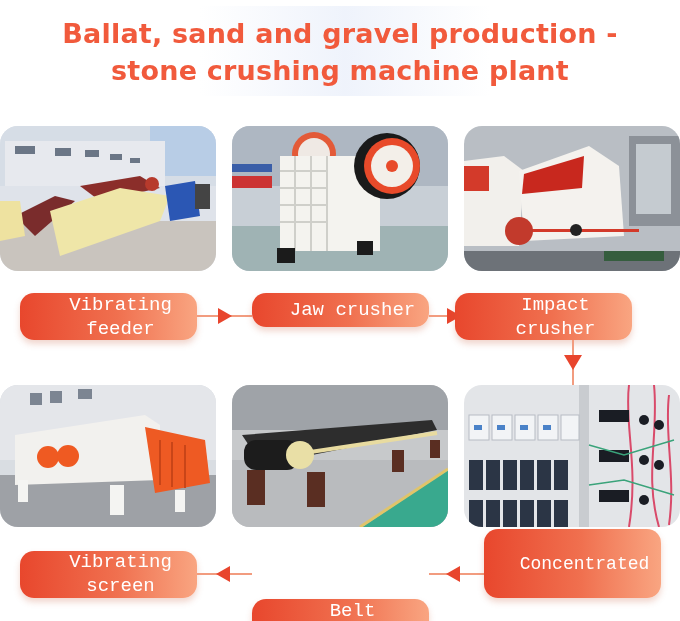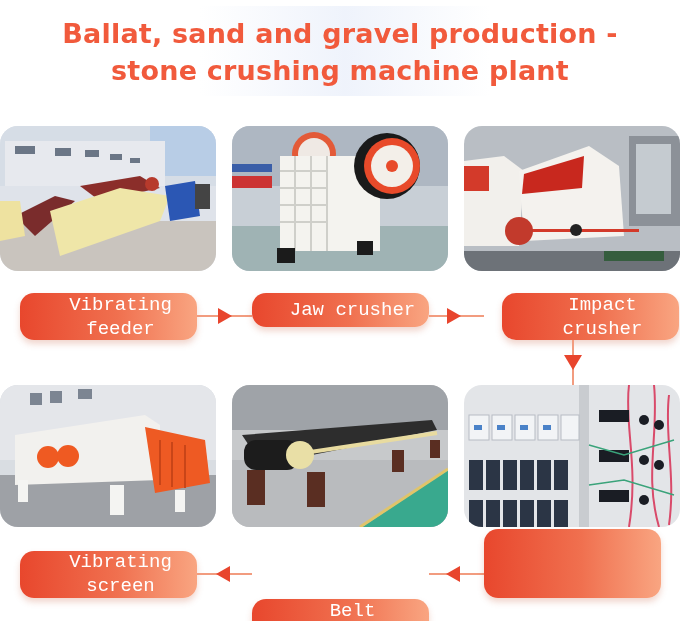--- a/index.html
+++ b/index.html
@@ -119,21 +119,21 @@
 </div>
 <div class="hline" style="left:197px;top:315px;width:55px;"></div>
 <div class="tri-r" style="left:218px;top:308px;"></div>
 
 <div class="box" style="left:252px;top:293px;width:177px;height:34px;">
   <span>Jaw crusher</span>
 </div>
 <div class="hline" style="left:429px;top:315px;width:55px;"></div>
 <div class="tri-r" style="left:447px;top:308px;"></div>
 
-<div class="box" style="left:502px;top:293px;width:177px;height:47px;">
+<div class="box" style="left:455px;top:293px;width:177px;height:47px;">
   <span>Impact crusher</span>
 </div>
 
 <div class="vline" style="left:572px;top:340px;height:45px;"></div>
 <div class="tri-d" style="left:564px;top:355px;"></div>
 
 <div class="photo" style="left:0;top:385px;width:216px;height:142px;">
   <svg viewBox="0 0 216 142" preserveAspectRatio="none">
     <rect width="216" height="142" fill="#d9dde2"></rect>
     <rect x="0" y="0" width="216" height="75" fill="#e4e6ea"></rect>
@@ -235,13 +235,14 @@
 <div class="hline" style="left:197px;top:573px;width:55px;"></div>
 <div class="tri-l" style="left:216px;top:566px;"></div>
 
 <div class="box" style="left:252px;top:551px;width:177px;height:47px;margin-top:48px;">
   <span>Belt conveyors</span>
 </div>
 <div class="hline" style="left:429px;top:573px;width:55px;"></div>
 <div class="tri-l" style="left:446px;top:566px;"></div>
 
 <div class="box two" style="left:484px;top:529px;width:177px;height:69px;flex-direction:column;">
+  <span>Concentrated</span>
 </div>
 
 </body></html>

